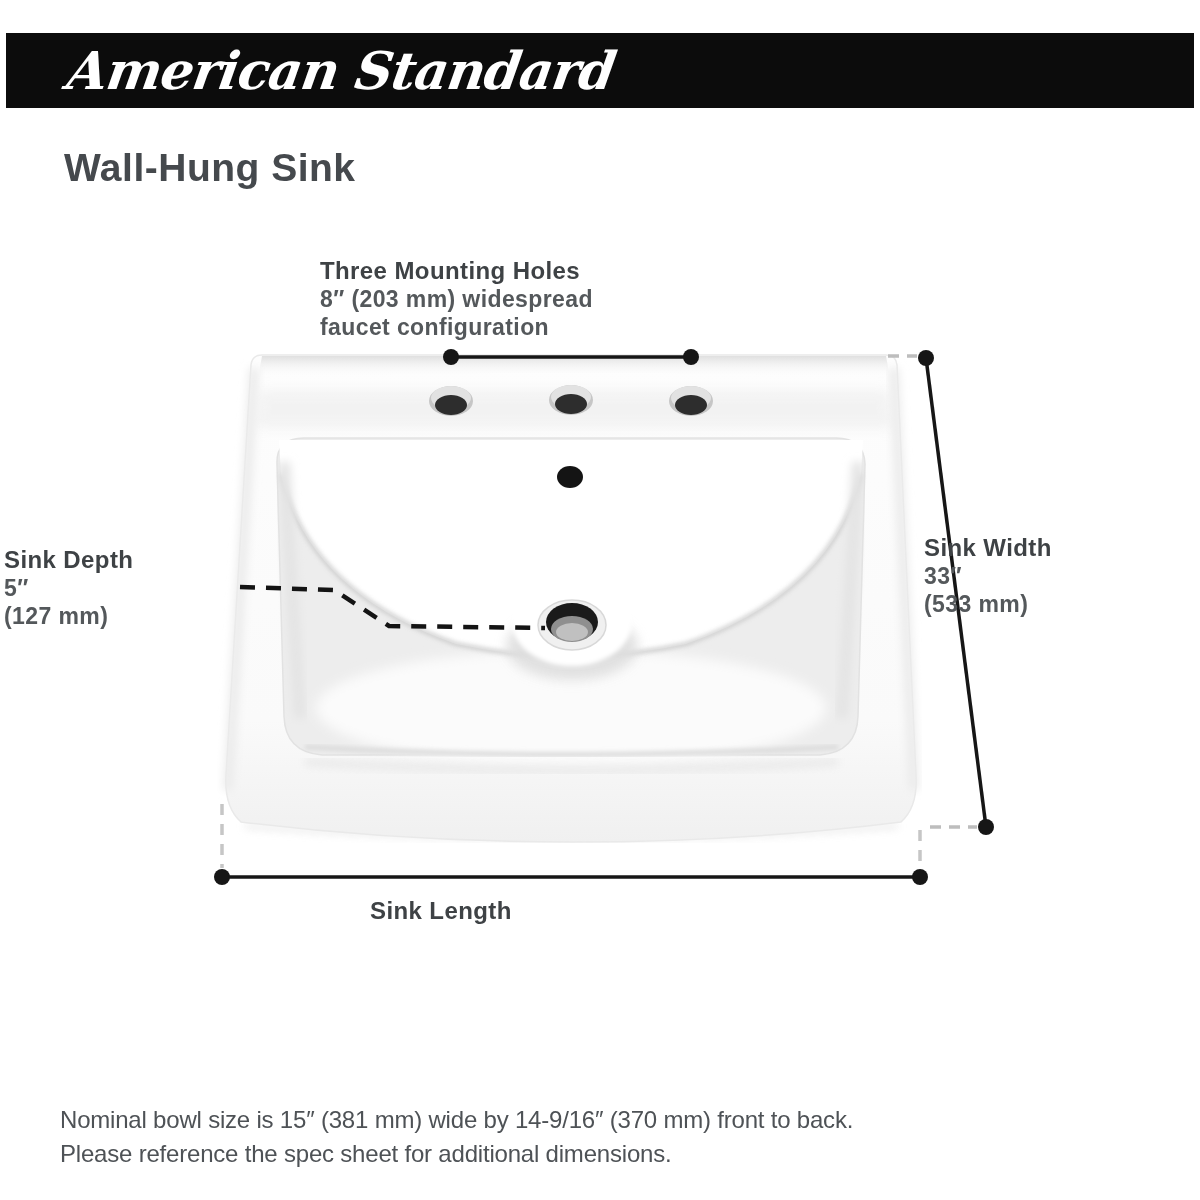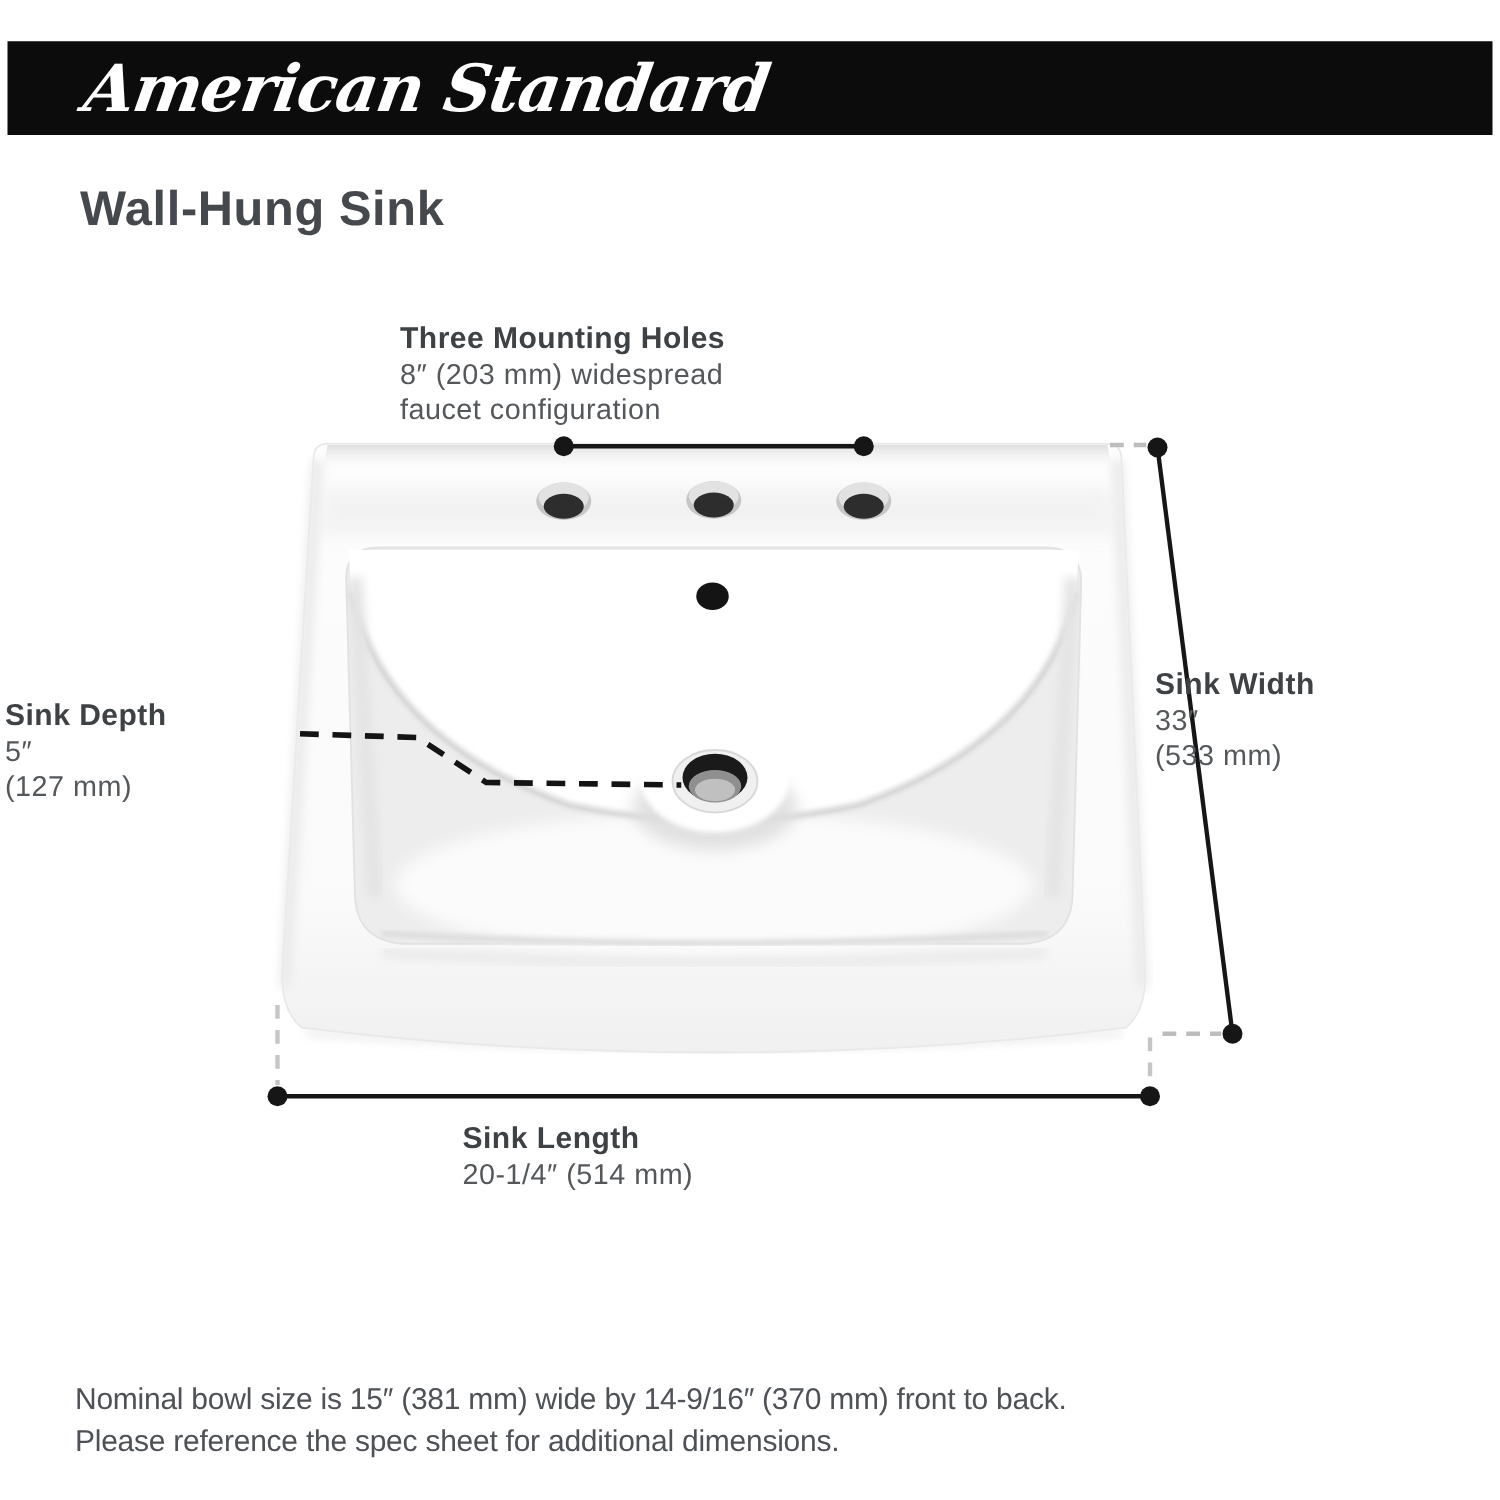--- a/index.html
+++ b/index.html
@@ -38,23 +38,23 @@
     font-size: 23px;
     line-height: 28px;
     letter-spacing: 0.4px;
   }
   .dim-label .dim-title {
     display: block;
     font-size: 24px;
     font-weight: 700;
     color: #3e4245;
   }
-  .dim-label span { display: block; }
+  .dim-label span { display: block; font-weight: bold; }
   .label-mounting { left: 320px; top: 257px; width: 500px; }
-  .label-depth    { left: 4px;   top: 559px; width: 250px; }
+  .label-depth    { left: 4px;   top: 546px; width: 250px; }
   .label-width    { left: 924px; top: 534px; width: 250px; }
   .label-length   { left: 370px; top: 897px; width: 402px; }
   .footer-note {
     position: absolute;
     left: 60px; top: 1103px;
     width: 1090px;
     font-size: 24px;
     line-height: 34px;
     letter-spacing: -0.2px;
     color: #4e5256;
@@ -196,21 +196,20 @@
   </div>
 
   <div class="dim-label label-width">
     <span class="dim-title">Sink Width</span>
     <span>33″</span>
     <span>(533 mm)</span>
   </div>
 
   <div class="dim-label label-length">
     <span class="dim-title">Sink Length</span>
-    <span>20-1/4″ (514 mm)</span>
   </div>
 
   <div class="footer-note">
     <span>Nominal bowl size is 15″ (381 mm) wide by 14-9/16″ (370 mm) front to back.</span>
     <span>Please reference the spec sheet for additional dimensions.</span>
   </div>
 
 </div>
 
 </body></html>

